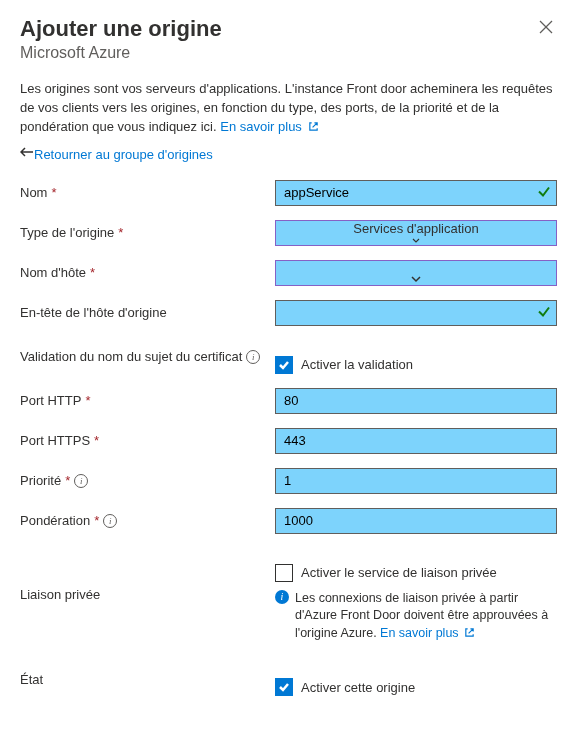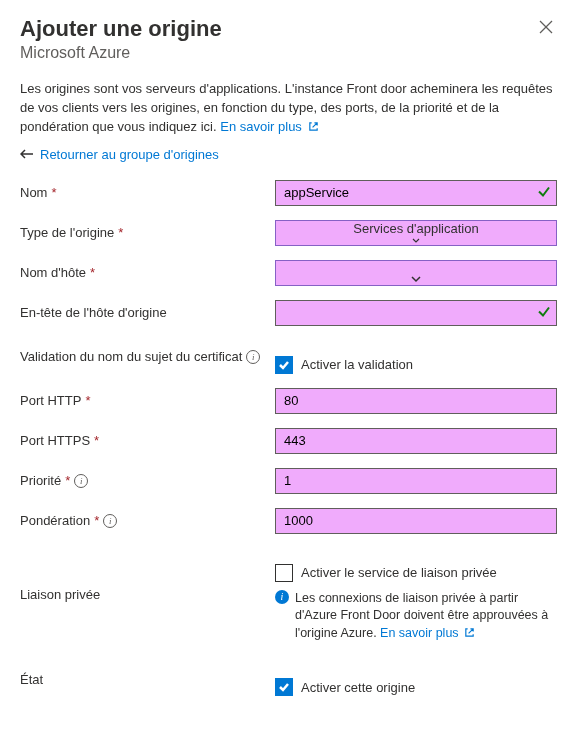--- a/index.html
+++ b/index.html
@@ -13,37 +13,37 @@
     background: #fff;
   }
   .header-row { display: flex; justify-content: space-between; align-items: flex-start; }
   h1 { font-size: 22px; font-weight: 600; margin: 0; }
   .subtitle { font-size: 16px; color: #605e5c; margin-top: 2px; }
   .close-btn { cursor: pointer; padding: 4px; }
   .close-btn svg { width: 14px; height: 14px; stroke: #605e5c; stroke-width: 1.2; }
   .intro { margin: 18px 0 8px; line-height: 1.45; }
   .link { color: #0078d4; cursor: pointer; }
   .link svg { vertical-align: -1px; margin-left: 2px; }
-  .back-link { margin: 10px 0 18px; display: flex; align-items: center; gap: 6px; }
+  .back-link { margin: 10px 0 18px; display: flex; gap: 0; }
   .back-link svg { width: 14px; height: 10px; stroke: #323130; stroke-width: 1.5; }
   .form-row { display: flex; align-items: center; margin-bottom: 14px; min-height: 26px; }
   .form-row.align-top { align-items: center; }
   .label-col { flex: 0 0 255px; display: flex; align-items: center; gap: 4px; }
   .field-col { flex: 1; }
   .req { color: #a4262c; }
   .info-icon { width: 14px; height: 14px; border: 1px solid #605e5c; border-radius: 50%; display: inline-flex; align-items: center; justify-content: center; font-size: 9px; color: #605e5c; font-family: Georgia, serif; font-style: italic; }
   .info-icon-blue { width: 14px; height: 14px; border-radius: 50%; background: #0078d4; color: #fff; display: inline-flex; align-items: center; justify-content: center; font-size: 10px; font-family: Georgia, serif; font-style: italic; flex-shrink: 0; }
   input[type=text].text-input, .select-box {
     width: 100%;
     height: 26px;
     border: 1px solid #605e5c;
     padding: 0 8px;
     font-size: 13px;
     font-family: inherit;
-    background: #f0abfc;
+    background: #7dd3fc;
   }
   .validated { border-color: #107c10; }
   .purple-border { border-color: #8661c5; }
   .input-wrap { position: relative; }
   .end-icon { position: absolute; right: 6px; top: 50%; transform: translateY(-50%); pointer-events: none; }
   .check-svg { width: 14px; height: 14px; stroke: #107c10; stroke-width: 2; fill: none; }
   .chevron-svg { width: 12px; height: 12px; stroke: #323130; stroke-width: 1.5; fill: none; }
   .select-box { display: flex; align-items: center; justify-content: space-between; cursor: pointer; flex-direction: column; }
   .select-box.purple-border { border-color: #8661c5; }
   .checkbox-line { display: flex; align-items: center; gap: 8px; margin-top: 16px; }

